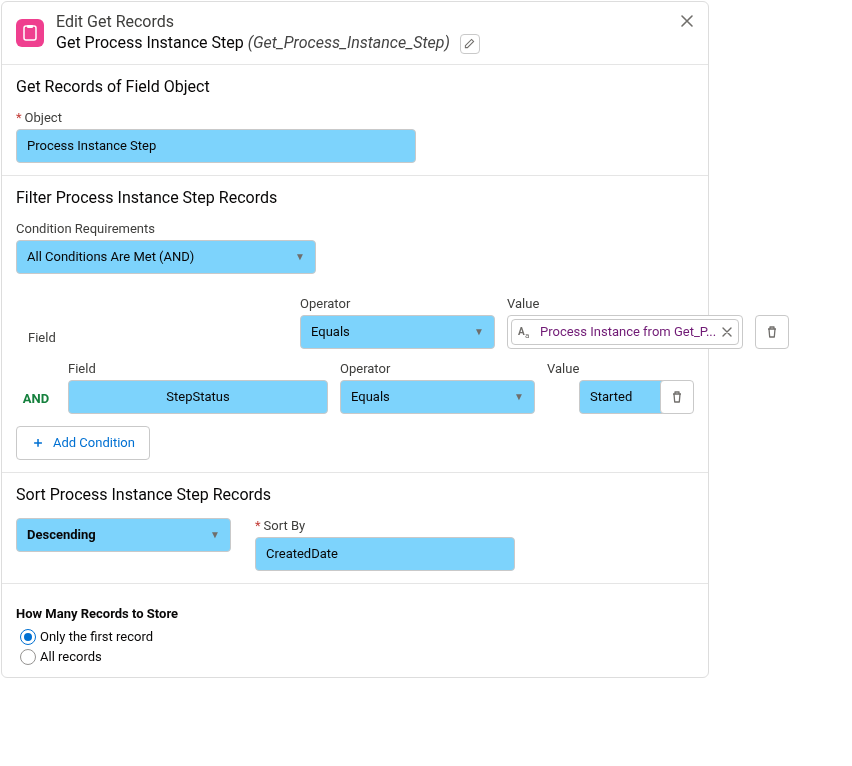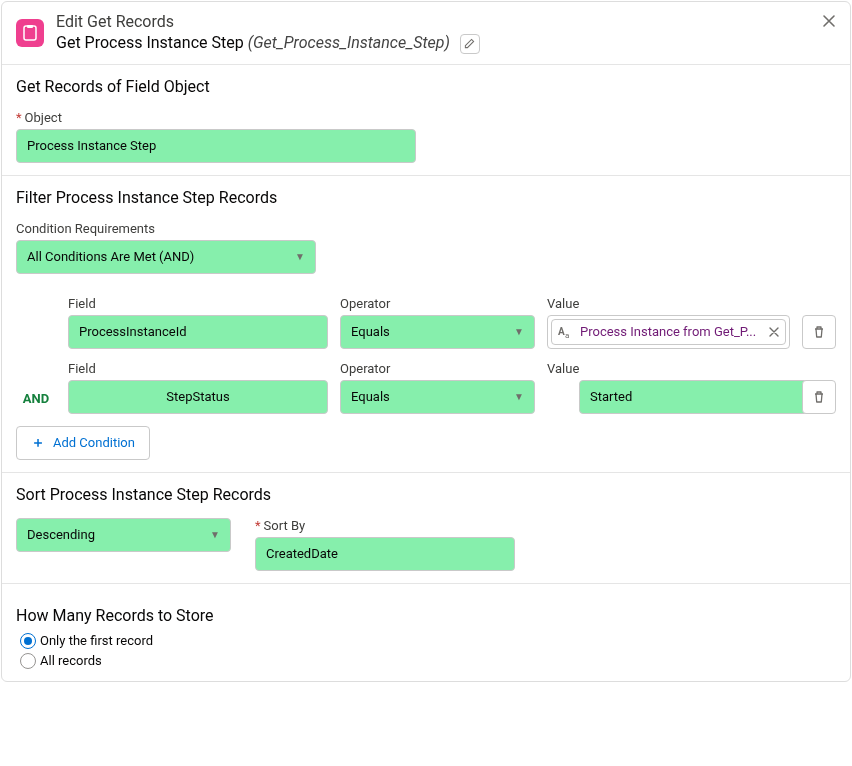--- a/index.html
+++ b/index.html
@@ -7,21 +7,21 @@
   body {
     font-family: -apple-system, BlinkMacSystemFont, "Segoe UI", Roboto, Helvetica, Arial, sans-serif;
     font-size: 13px;
     color: #080707;
     background: #fff;
     width: 852px;
   }
   .panel {
     border: 1px solid #ddd;
     border-radius: 6px;
-    width: 850px;
+    width: 708px;
     margin: 1px;
   }
   .header {
     display: flex;
     align-items: center;
     padding: 10px 14px;
     border-bottom: 1px solid #e5e5e5;
     position: relative;
   }
   .header-icon {
@@ -61,21 +61,21 @@
   .section:last-child { border-bottom: none; }
   .section-title { font-size: 16px; color: #080707; margin-bottom: 14px; }
   .field-label { font-size: 13px; color: #3e3e3c; margin-bottom: 4px; }
   .req-star { color: #c23934; margin-right: 3px; }
   .text-input, .select-box {
     height: 34px;
     border: 1px solid #c9c9c9;
     border-radius: 4px;
     padding: 0 10px;
     font-size: 13px;
-    background: #86efac;
+    background: #7dd3fc;
     color: #080707;
     display: flex;
     align-items: center;
     justify-content: space-between;
   }
   .text-input { width: 400px; }
   .select-box { cursor: pointer; }
   .caret { font-size: 10px; color: #706e6b; }
   .row { display: flex; align-items: flex-end; gap: 12px; margin-bottom: 12px; }
   .and-cell {
@@ -108,21 +108,21 @@
     height: 34px; padding: 0 14px;
     border: 1px solid #c9c9c9; border-radius:4px;
     background:#fff; color:#0070d2;
     display:inline-flex; align-items:center; gap:8px; cursor:pointer;
     font-size:13px;
   }
   .plus { font-weight:700; font-size:14px; }
   .sort-row { display:flex; gap:24px; }
   .sort-col1 { width: 215px; }
   .sort-col2 { width: 260px; }
-  .records-title { font-size:16px; font-weight:400; margin-bottom:8px; margin-top:4px; }
+  .records-title { font-size:13px; font-weight:700; margin-bottom:8px; margin-top:4px; }
   .radio-row { display:flex; align-items:center; gap:4px; margin: 4px 0 4px 4px; }
   .radio {
     width:16px; height:16px; border-radius:50%;
     border: 1px solid #969492; display:inline-block; position:relative;
   }
   .radio.checked { border-color:#0070d2; }
   .radio.checked::after {
     content:""; position:absolute; top:3px; left:3px;
     width:8px; height:8px; background:#0070d2; border-radius:50%;
   }
@@ -176,23 +176,20 @@
     <div class="select-box cond-select" style="margin-bottom:22px;">
       <span>All Conditions Are Met (AND)</span>
       <span class="caret">▼</span>
     </div>
 
     
     <div class="row">
       <div class="and-cell"></div>
       <div class="col-field">
         <div class="field-label">Field</div>
-        <div class="text-input" style="width:100%;">
-          <span>ProcessInstanceId</span>
-        </div>
       </div>
       <div class="col-op">
         <div class="field-label">Operator</div>
         <div class="select-box" style="width:100%;">
           <span>Equals</span>
           <span class="caret">▼</span>
         </div>
       </div>
       <div class="col-value">
         <div class="field-label">Value</div>
@@ -256,21 +253,21 @@
     <div class="add-btn">
       <span class="plus">＋</span>
       <span>Add Condition</span>
     </div>
   </div>
 
   <div class="section">
     <div class="section-title">Sort Process Instance Step Records</div>
     <div class="sort-row">
       <div class="sort-col1">
-        <div class="select-box" style="width:100%;">
+        <div class="select-box" style="width:100%;font-weight:bold;">
           <span>Descending</span>
           <span class="caret">▼</span>
         </div>
       </div>
       <div class="sort-col2">
         <div class="field-label">
           <span class="req-star">*</span><span>Sort By</span>
         </div>
         <div class="text-input" style="width:100%;">
           <span>CreatedDate</span>

